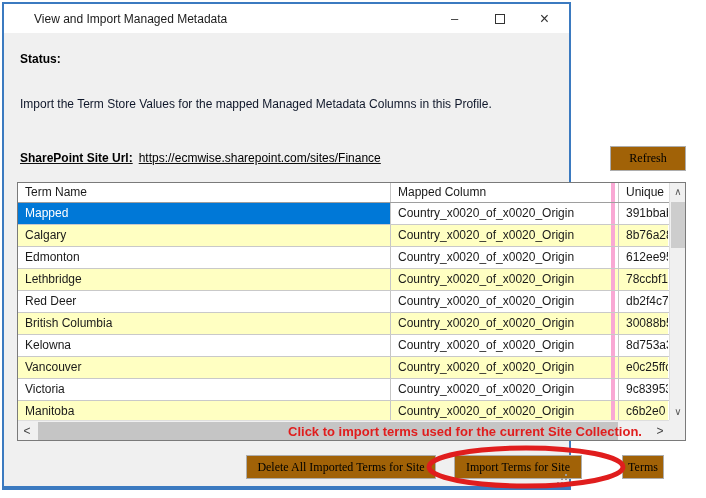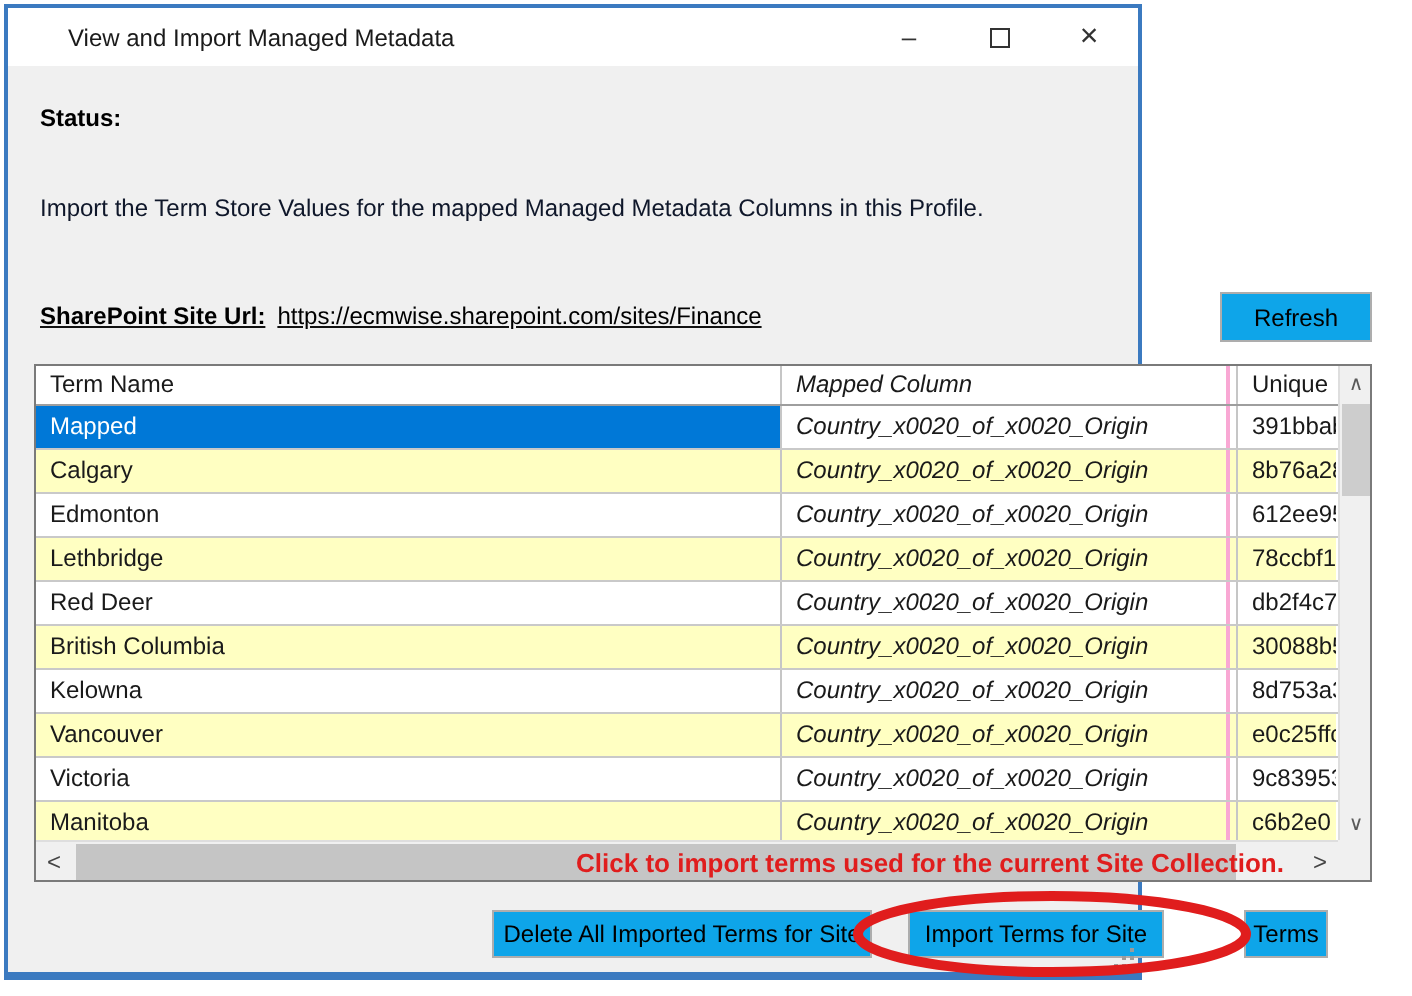--- a/index.html
+++ b/index.html
@@ -23,38 +23,38 @@
   .win-btn{width:45px; height:29px; display:flex; align-items:center; justify-content:center; color:#333; font-size:13px; cursor:default;}
   .win-btn .sq{width:10px; height:10px; border:1px solid #333; display:inline-block;}
 
   .lbl-bold{font-weight:bold; color:#000;}
   .status-lbl{position:absolute; left:16px; top:48px;}
   .desc{position:absolute; left:16px; top:93px; color:#0f172a;}
   .siteurl{position:absolute; left:16px; top:147px; white-space:nowrap;text-decoration:underline;}
   .siteurl .url{font-weight:normal; margin-left:6px; color:#000;}
 
   .btn{
-    background:#0ea5e9; border:1px solid #adadad; color:#000;
-    font-family:Liberation Sans, sans-serif; font-size:12px;
+    background:#a16207; border:1px solid #adadad; color:#000;
+    font-family:Liberation Serif, serif; font-size:12px;
     display:flex; align-items:center; justify-content:center; cursor:default;
   }
   .refresh-btn{position:absolute; left:606px; top:142px; width:76px; height:25px;}
 
   
   .grid{
     position:absolute; left:13px; top:178px; width:669px; height:259px;
     background:#ffffff; border:1px solid #7a7a7a;
   }
   .grid-header{position:absolute; left:0; top:0; width:651px; height:20px; background:#ffffff; border-bottom:1px solid #9e9e9e; display:flex;}
   .hcell{line-height:19px; padding-left:7px; color:#1a1a1a; white-space:nowrap; overflow:hidden;}
   .rows{position:absolute; left:0; top:20px; width:651px; height:217px; overflow:hidden;}
   .trow{display:flex; width:651px; height:22px; background:#ffffff; border-bottom:1px solid #c9c9c9;}
   .cell{line-height:21px; padding-left:7px; white-space:nowrap; overflow:hidden; color:#1a1a1a;}
   .c-term{width:373px; border-right:1px solid #c6c6c6;}
-  .c-mapped{width:224px; border-right:2px solid #f9a8d4;font-style:italic;}
+  .c-mapped{width:224px; border-right:4px solid #f9a8d4;}
   .c-gap{width:3px;}
   .c-unique{width:50px; border-left:1px solid #c6c6c6;}
   .trow.yellow .cell{background:var(--hl);}
   .trow.yellow .c-gap{background:var(--hl);}
   .trow.selected .c-term{background:var(--sel); color:#ffffff;}
 
   
   .vscroll{position:absolute; right:0; top:0; width:16px; height:237px; background:#f0f0f0; border-left:1px solid #dedede;}
   .vthumb{position:absolute; left:1px; top:19px; width:14px; height:46px; background:#cdcdcd;}
   .sarrow{position:absolute; width:16px; height:17px; color:#5a5a5a; font-size:10px; display:flex; align-items:center; justify-content:center;}

